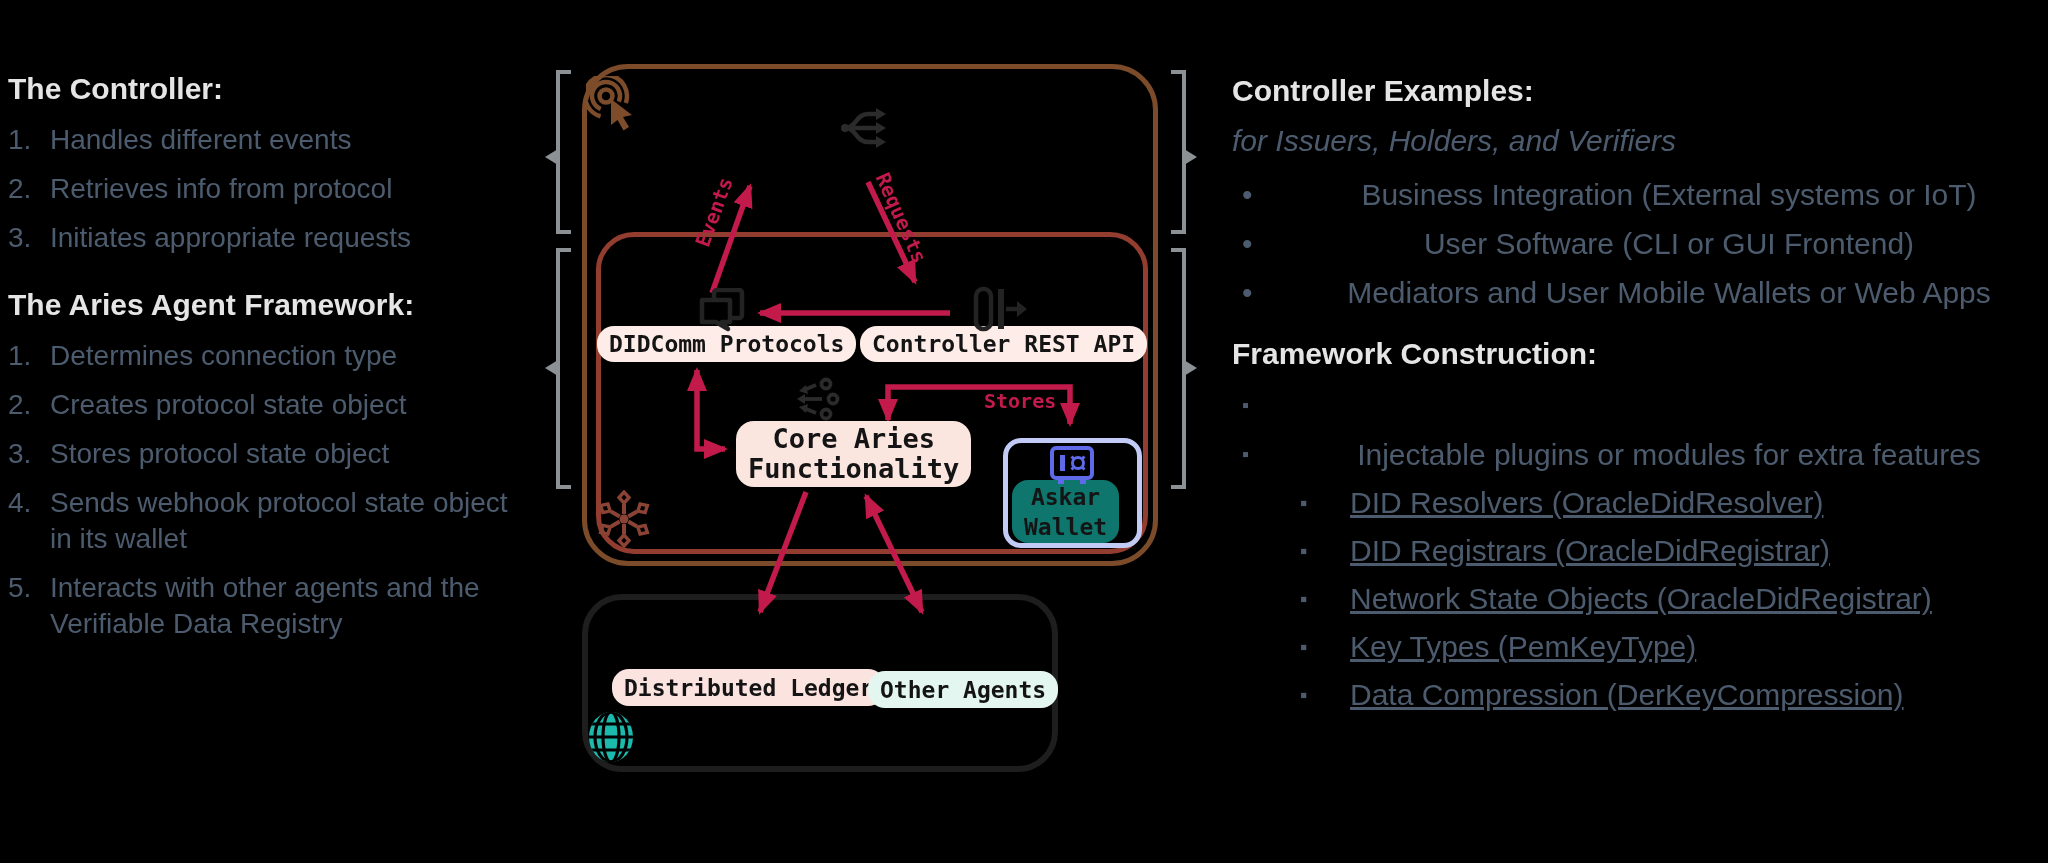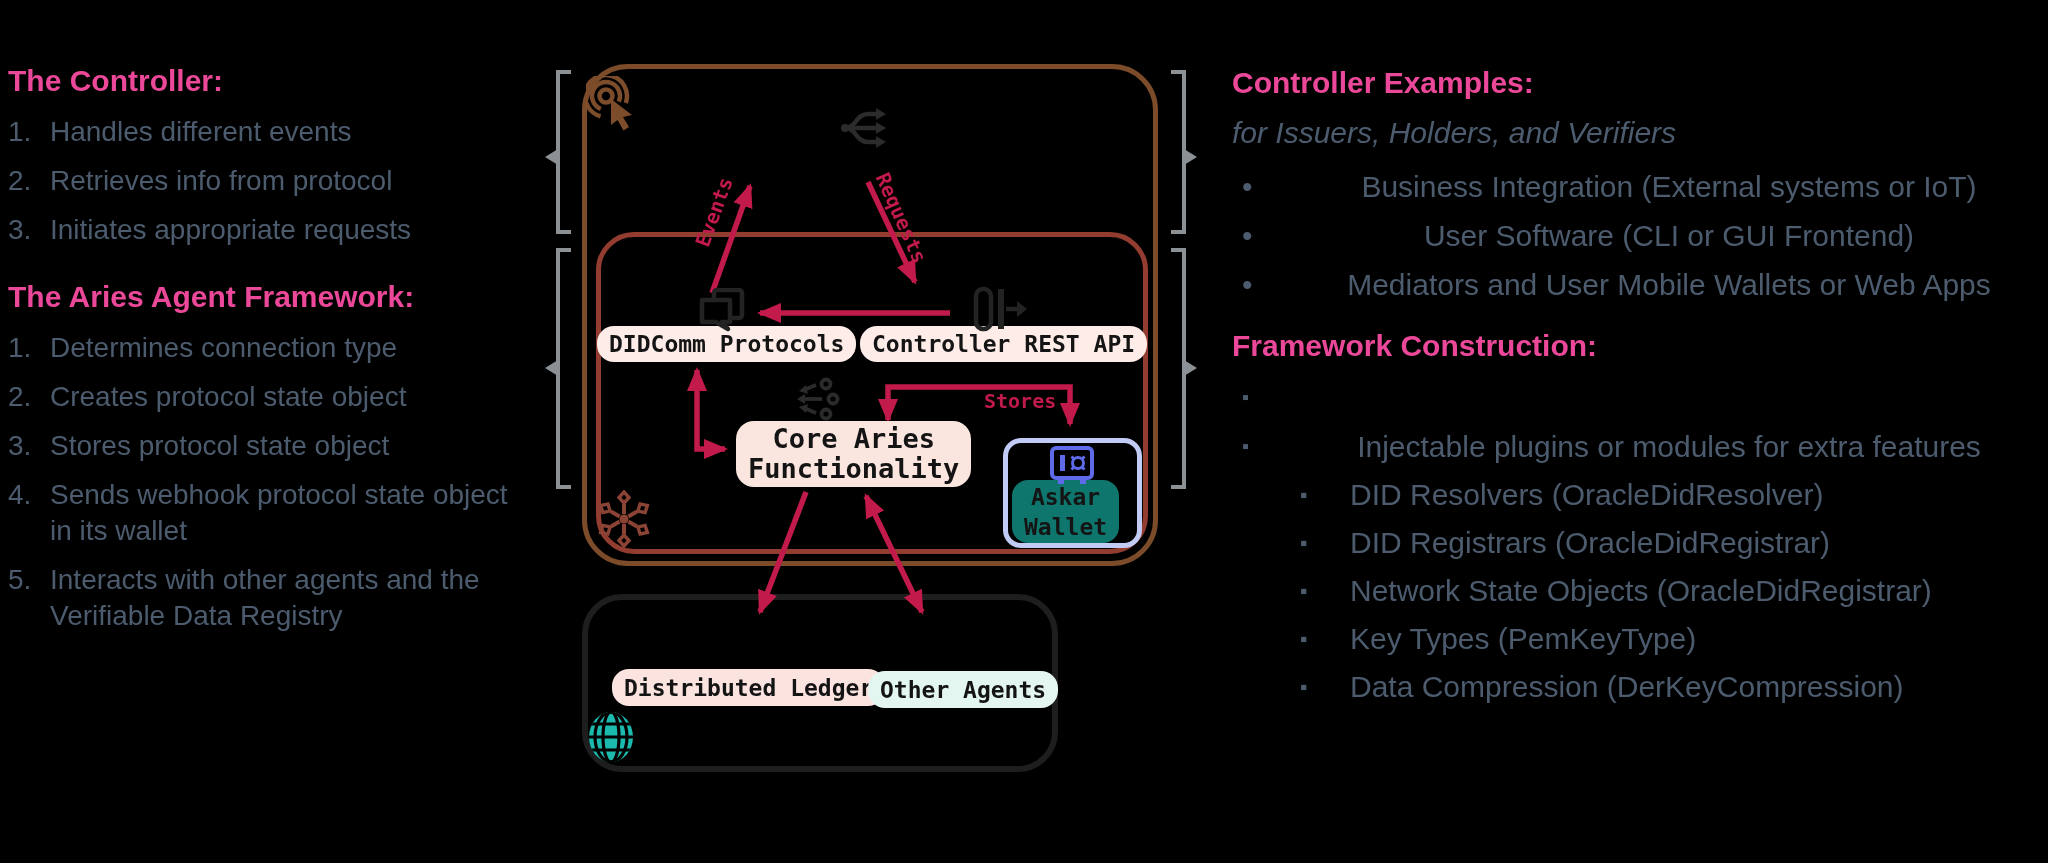--- a/index.html
+++ b/index.html
@@ -3,33 +3,33 @@
 <meta charset="utf-8">
 <style>
   html,body{margin:0;padding:0;background:#000;}
   body{width:2048px;height:863px;overflow:hidden;font-family:"Liberation Sans",sans-serif;}
   .stage{position:relative;width:2048px;height:863px;background:#000;}
 
   
   .panel{position:absolute;color:#4C5C6E;}
   .lp{left:8px;top:64px;width:540px;font-size:28px;}
   .rp{left:1232px;top:66px;width:812px;font-size:30px;}
-  .panel h2{font-size:30px;font-weight:bold;margin:0 0 16px 0;color:#ec4899;}
+  .panel h2{font-size:30px;font-weight:bold;margin:8px 0 16px 0;color:#e5e5e5;}
   .lp h2.second{margin-top:32px;}
   .rp h2.second{margin-top:26px;}
   .lrow{display:flex;line-height:36px;margin-bottom:13px;width:512px;}
   .lrow .num{flex:0 0 42px;}
   .lrow .txt{flex:1;}
   .subtitle{font-style:italic;margin:0 0 18px 0;line-height:34px;}
   .brow{display:flex;line-height:37px;margin-bottom:12px;}
   .brow .bm{flex:0 0 52px;padding-left:10px;}
   .brow .bt{flex:1;text-align:center;}
   .srow{display:flex;line-height:36px;margin-bottom:12px;margin-left:64px;}
   .srow .bm2{flex:0 0 50px;font-size:21px;padding-left:4px;}
-  .srow .bt{flex:1;}
+  .srow .bt{flex:1;text-decoration:underline;}
 
   
   .dbox{position:absolute;box-sizing:border-box;background:transparent;}
   .box-outer{left:582px;top:64px;width:576px;height:502px;border:5px solid #7B4B2A;border-radius:46px;}
   .box-mid{left:596px;top:232px;width:552px;height:322px;border:5px solid #923D2F;border-radius:38px;}
   .box-bottom{left:582px;top:594px;width:476px;height:178px;border:6px solid #1E1E1E;border-radius:40px;}
   .box-askar{left:1003px;top:438px;width:139px;height:110px;border:5px solid #C2CBF5;border-radius:18px;}
 
   
   .pill{position:absolute;font-family:"DejaVu Sans Mono",monospace;font-weight:bold;color:#141414;

